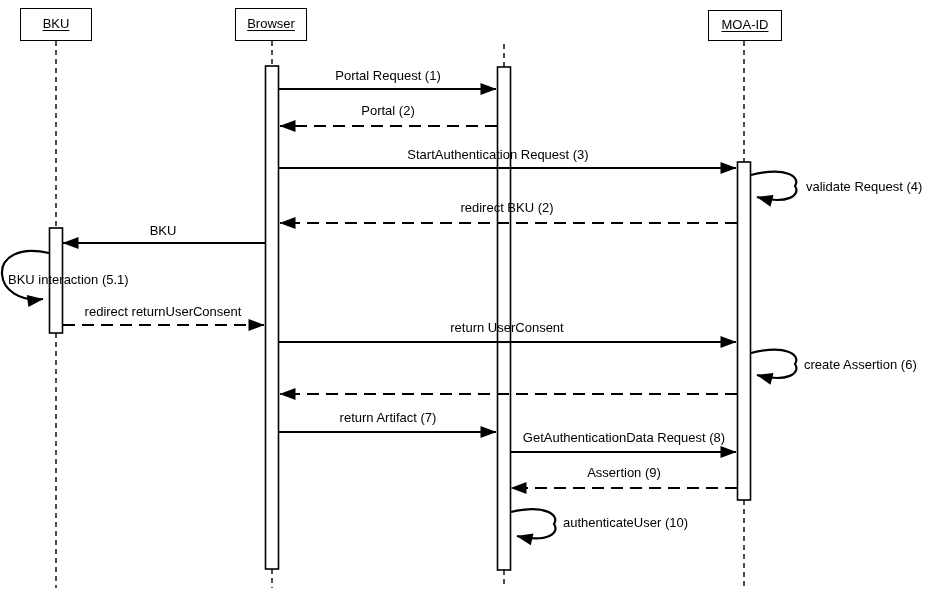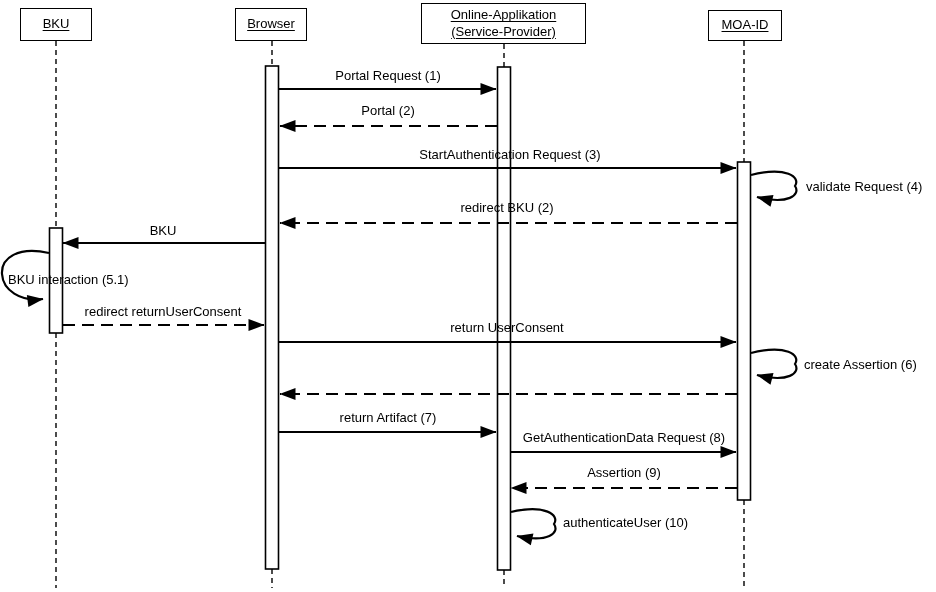--- a/index.html
+++ b/index.html
@@ -86,30 +86,27 @@
       <path d="M511,512 C545,504 560,515 554,524 C560,533 548,543 517,536" marker-end="url(#arrow)"></path>
     </g>
   </svg>
 
   <div class="actor" style="left:20px;top:8px;width:72px;height:33px">
     <span>BKU</span>
   </div>
   <div class="actor" style="left:235px;top:8px;width:72px;height:33px">
     <span>Browser</span>
   </div>
-  <div class="actor" style="left:421px;top:3px;width:165px;height:41px;padding:0 4px">
-    <span>Online-Applikation (Service-Provider)</span>
-  </div>
   <div class="actor" style="left:708px;top:10px;width:74px;height:31px">
     <span>MOA-ID</span>
   </div>
 
   <div class="msg-label center" style="left:388px;top:68px">Portal Request (1)</div>
   <div class="msg-label center" style="left:388px;top:103px">Portal (2)</div>
-  <div class="msg-label center" style="left:510px;top:147px">StartAuthentication Request (3)</div>
+  <div class="msg-label center" style="left:498px;top:147px">StartAuthentication Request (3)</div>
   <div class="msg-label" style="left:806px;top:179px">validate Request (4)</div>
   <div class="msg-label center" style="left:507px;top:200px">redirect BKU (2)</div>
   <div class="msg-label center" style="left:163px;top:223px">BKU</div>
   <div class="msg-label" style="left:8px;top:272px">BKU interaction (5.1)</div>
   <div class="msg-label center" style="left:163px;top:304px">redirect returnUserConsent</div>
   <div class="msg-label center" style="left:507px;top:320px">return UserConsent</div>
   <div class="msg-label" style="left:804px;top:357px">create Assertion (6)</div>
   <div class="msg-label center" style="left:388px;top:410px">return Artifact (7)</div>
   <div class="msg-label center" style="left:624px;top:430px">GetAuthenticationData Request (8)</div>
   <div class="msg-label center" style="left:624px;top:465px">Assertion (9)</div>

